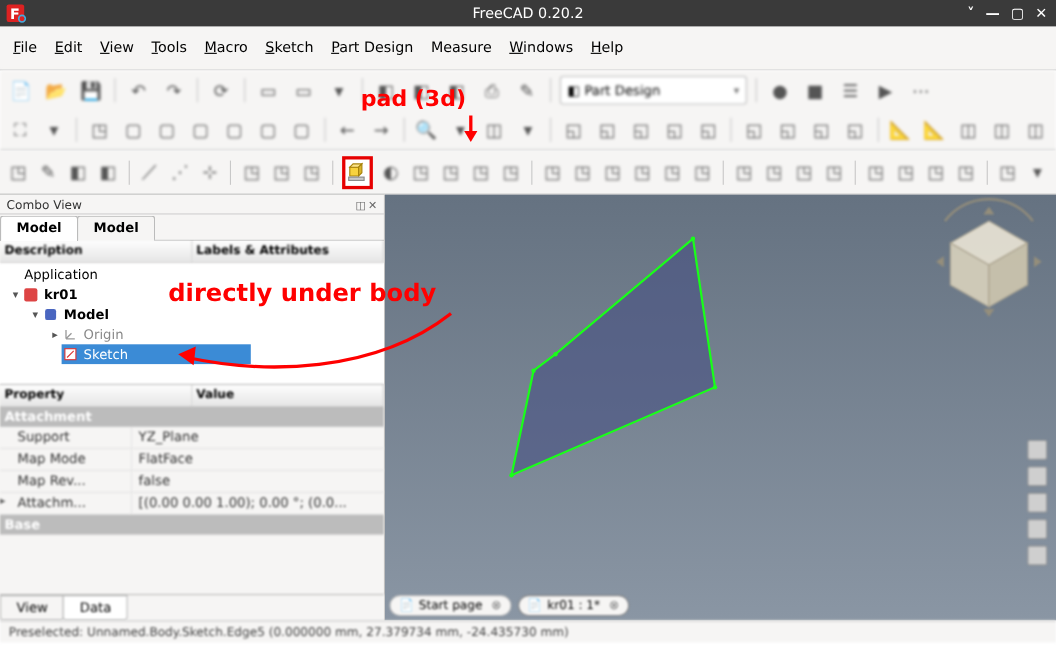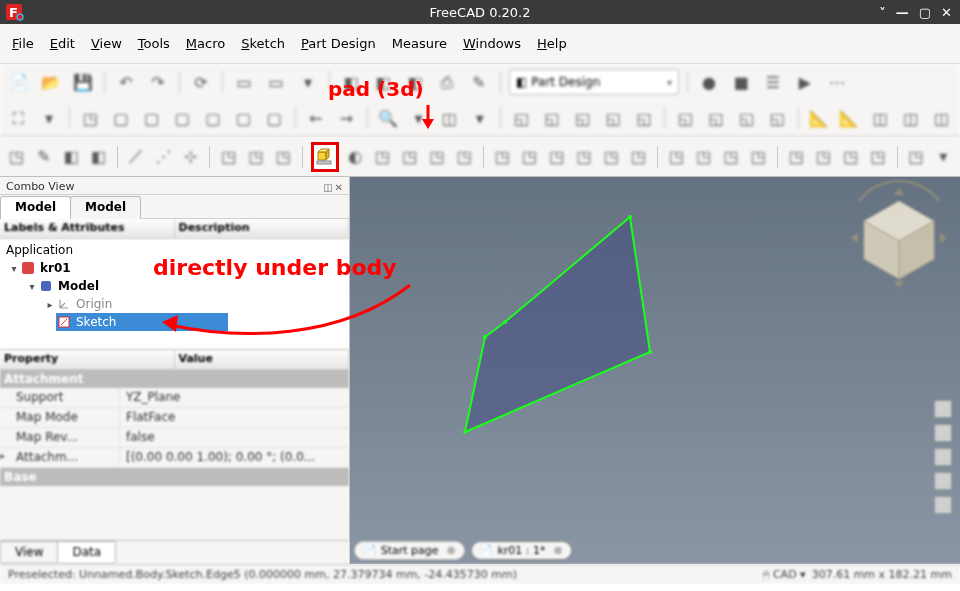--- a/index.html
+++ b/index.html
@@ -37,21 +37,21 @@
   .combo-title { height: 18px; font-size: 11px; padding: 1px 6px; border-bottom: 1px solid #d0d0d0; color: #333; display: flex; align-items: flex-end; }
   .combo-title .close { margin-left: auto; color: #666; font-size: 10px; display: flex; gap: 2px; }
   .combo-tabs { display: flex; height: 24px; border-bottom: 1px solid #bbb; }
   .combo-tab { padding: 3px 14px; border: 1px solid #bbb; border-bottom: none; background: #f6f5f4; font-size: 12px; border-radius: 3px 3px 0 0; margin-right: -1px; position: relative; top: 1px; cursor: pointer; font-weight: bold; }
   .combo-tab.active { background: #fff; z-index: 2; }
 
   .tree-head { display: flex; height: 20px; border-bottom: 1px solid #d0d0d0; filter: blur(0.8px); }
   .tree-head div { flex: 1; padding: 2px 4px; font-size: 11px; background: linear-gradient(#fdfdfd,#e6e6e6); border-right: 1px solid #ccc; font-weight: 600; }
 
   .tree { background: #fff; flex: 0 0 110px; font-size: 12px; padding-top: 2px; }
-  .tree-row { display: flex; align-items: center; height: 18px; padding-left: 4px; white-space: nowrap; }
+  .tree-row { display: flex; align-items: center; height: 18px; padding-left: 20px; white-space: nowrap; }
   .tree-row .exp { width: 12px; text-align: center; color: #555; cursor: pointer; font-size: 10px; }
   .tree-row .icon { width: 16px; height: 14px; display: inline-flex; align-items: center; justify-content: center; margin-right: 2px; }
   .tree-row .label { padding: 0 2px; }
   .tree-row.selected { background: linear-gradient(to right,#3b8bd6,#3b8bd6); }
   .tree-row.selected .label { color: #fff; }
   .tree-row.selected::after { content: ""; display: block; flex: 1; height: 100%; }
   
   .tree-row.selected { background: none; }
   .tree-row.selected .sel-band { background: #3b8bd6; display: inline-flex; align-items: center; height: 18px; padding-right: 110px; margin-left: 0; }
 
@@ -254,22 +254,22 @@
       <span class="close">
           <span>◫</span>
           <span>✕</span>
         </span>
     </div>
     <div class="combo-tabs">
       <div class="combo-tab active">Model</div>
       <div class="combo-tab">Model</div>
     </div>
     <div class="tree-head">
+      <div>Description</div>
       <div>Labels &amp; Attributes</div>
-      <div>Description</div>
     </div>
     <div class="tree">
       <div class="tree-row">
         <span class="label">Application</span>
       </div>
       <div class="tree-row" style="padding-left:8px">
         <span class="exp">▾</span>
         <span class="icon">
             <svg width="14" height="14">
               <rect x="1" y="1" width="12" height="12" fill="#d44" rx="2"></rect>
@@ -385,24 +385,20 @@
         <span>📄</span>
         <span>kr01 : 1*</span>
         <span class="x">⊗</span>
       </div>
     </div>
   </div>
 </div>
 
 <div class="statusbar">
   <span>Preselected: Unnamed.Body.Sketch.Edge5 (0.000000 mm, 27.379734 mm, -24.435730 mm)</span>
-  <span class="right">
-    <span>🖱 <span>CAD</span> ▾</span>
-    <span>307.61 mm x 182.21 mm</span>
-  </span>
 </div>
 
 <div class="anno-pad-label">pad (3d)</div>
 <svg class="anno-pad-arrow" width="20" height="26">
   <line x1="10" y1="0" x2="10" y2="18" stroke="#f00" stroke-width="3"></line>
   <polygon points="10,24 4,14 16,14" fill="#f00"></polygon>
 </svg>
 <div class="anno-body-label">directly under body</div>
 <svg class="anno-arrow-curve" width="280" height="90">
   <path d="M270 15 C 200 70, 100 70, 30 55" stroke="#f00" stroke-width="3" fill="none"></path>

